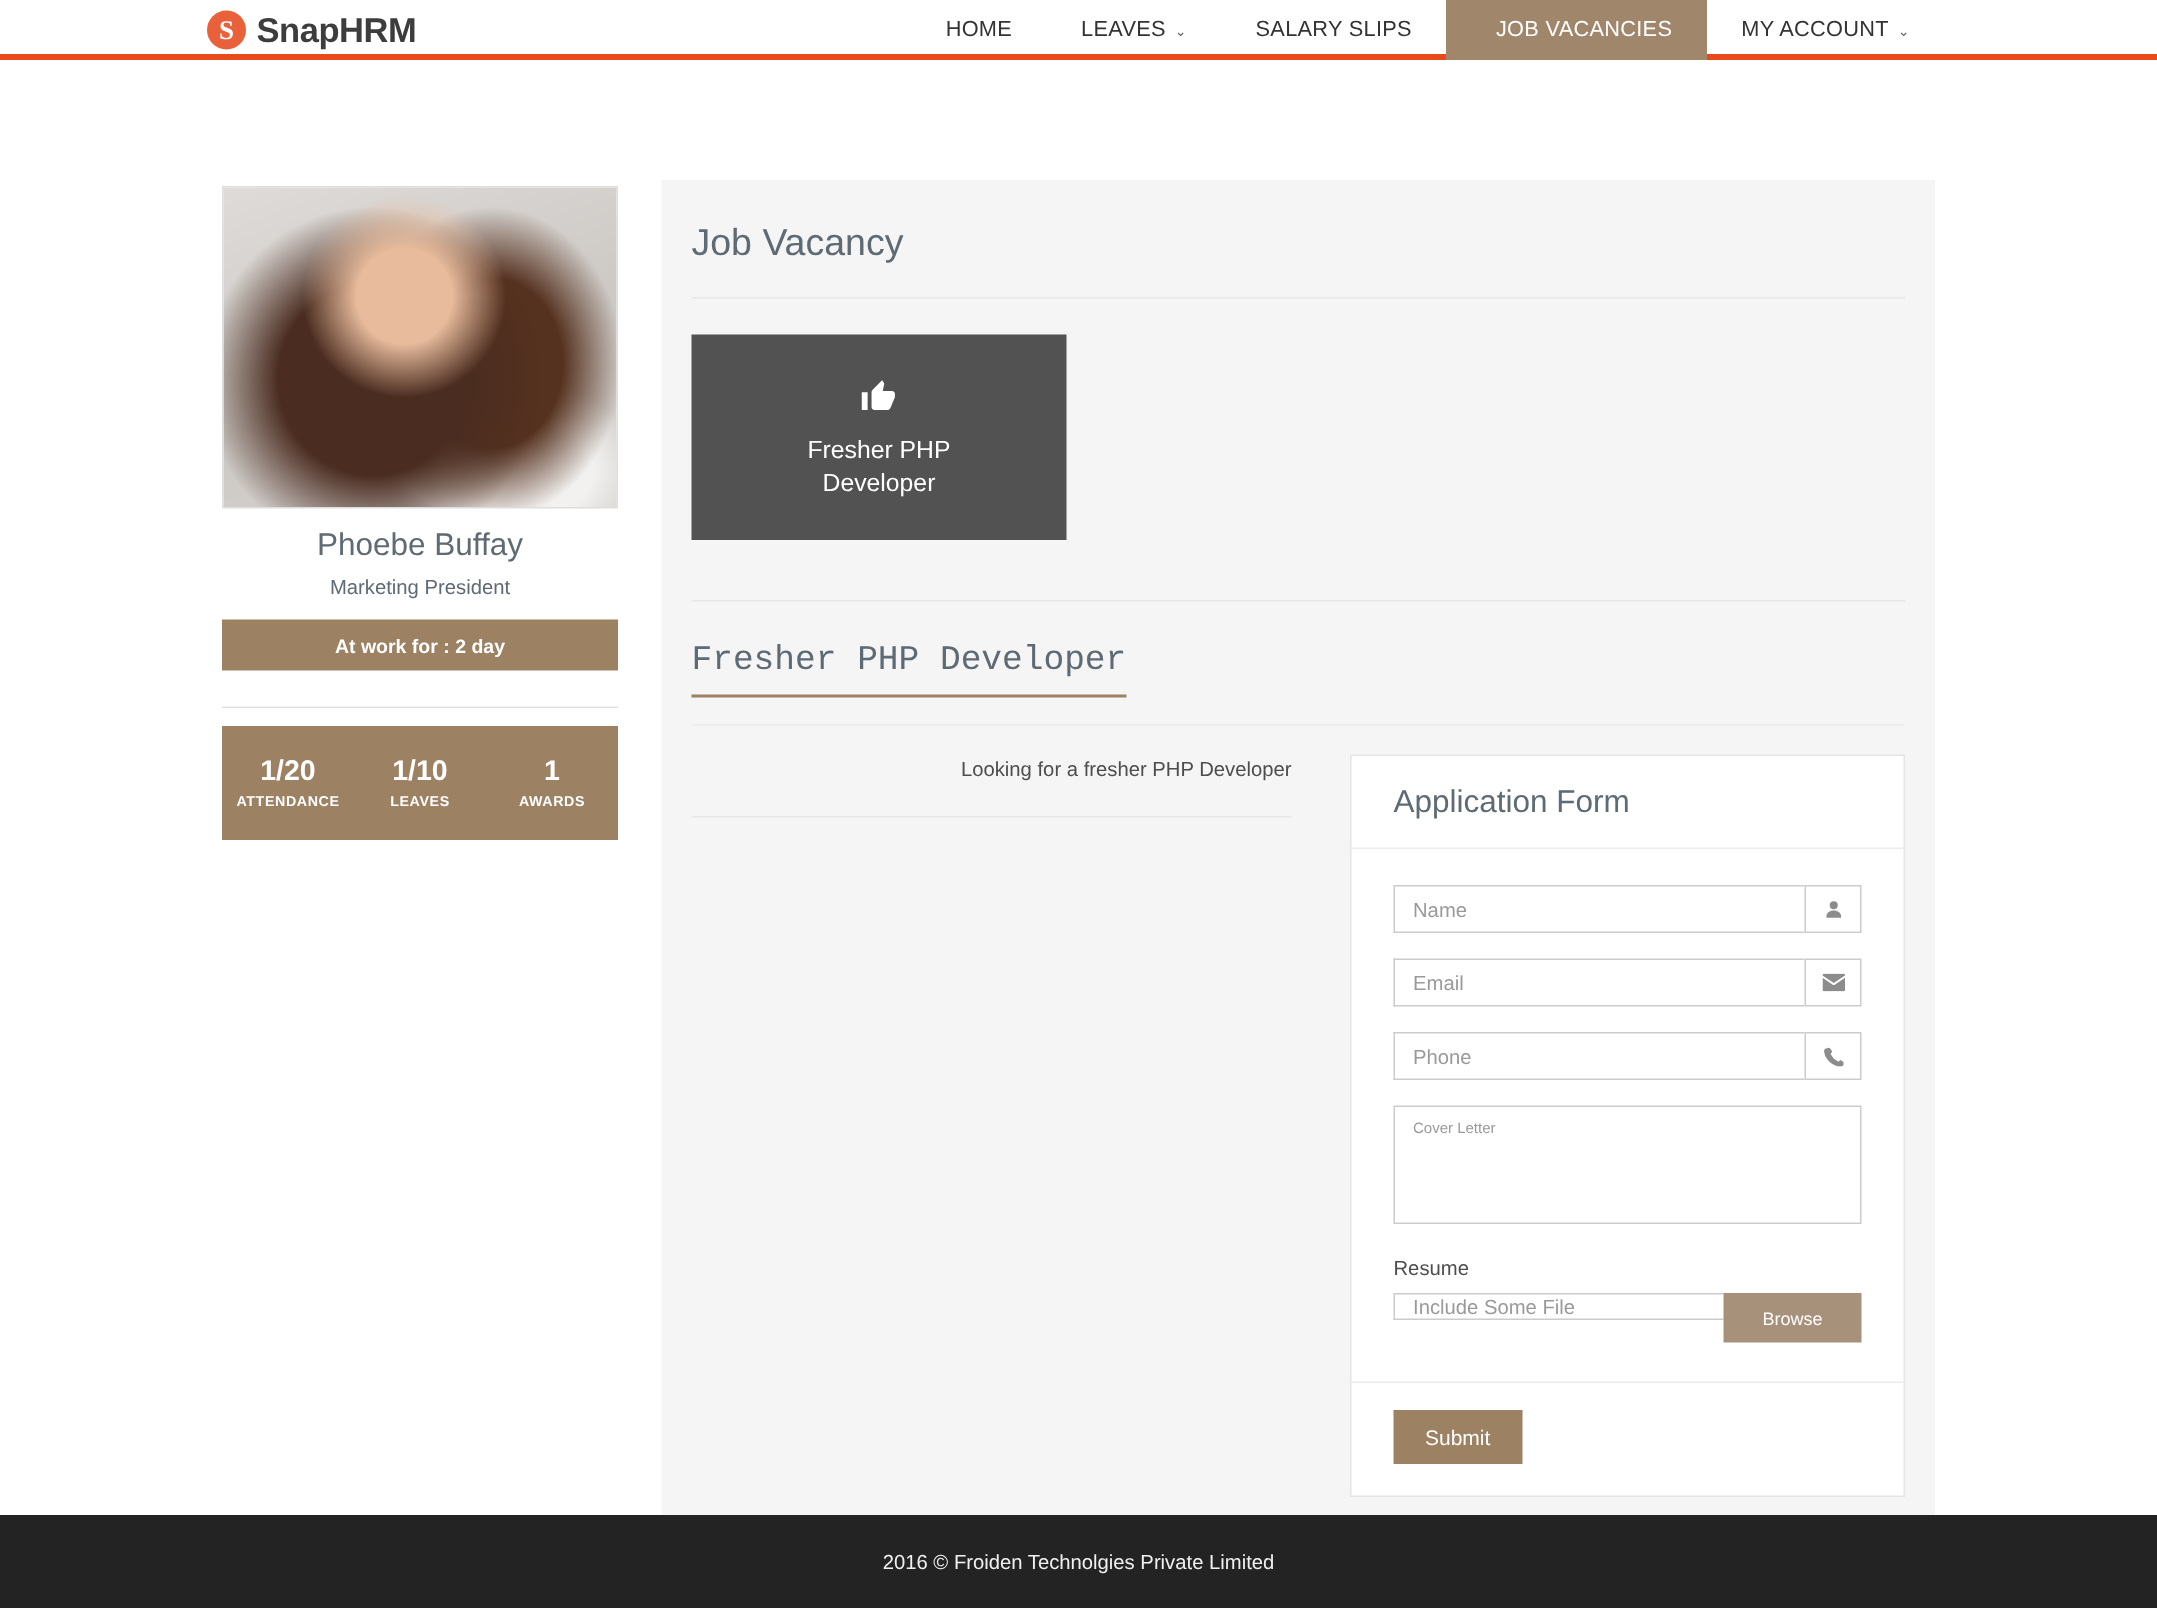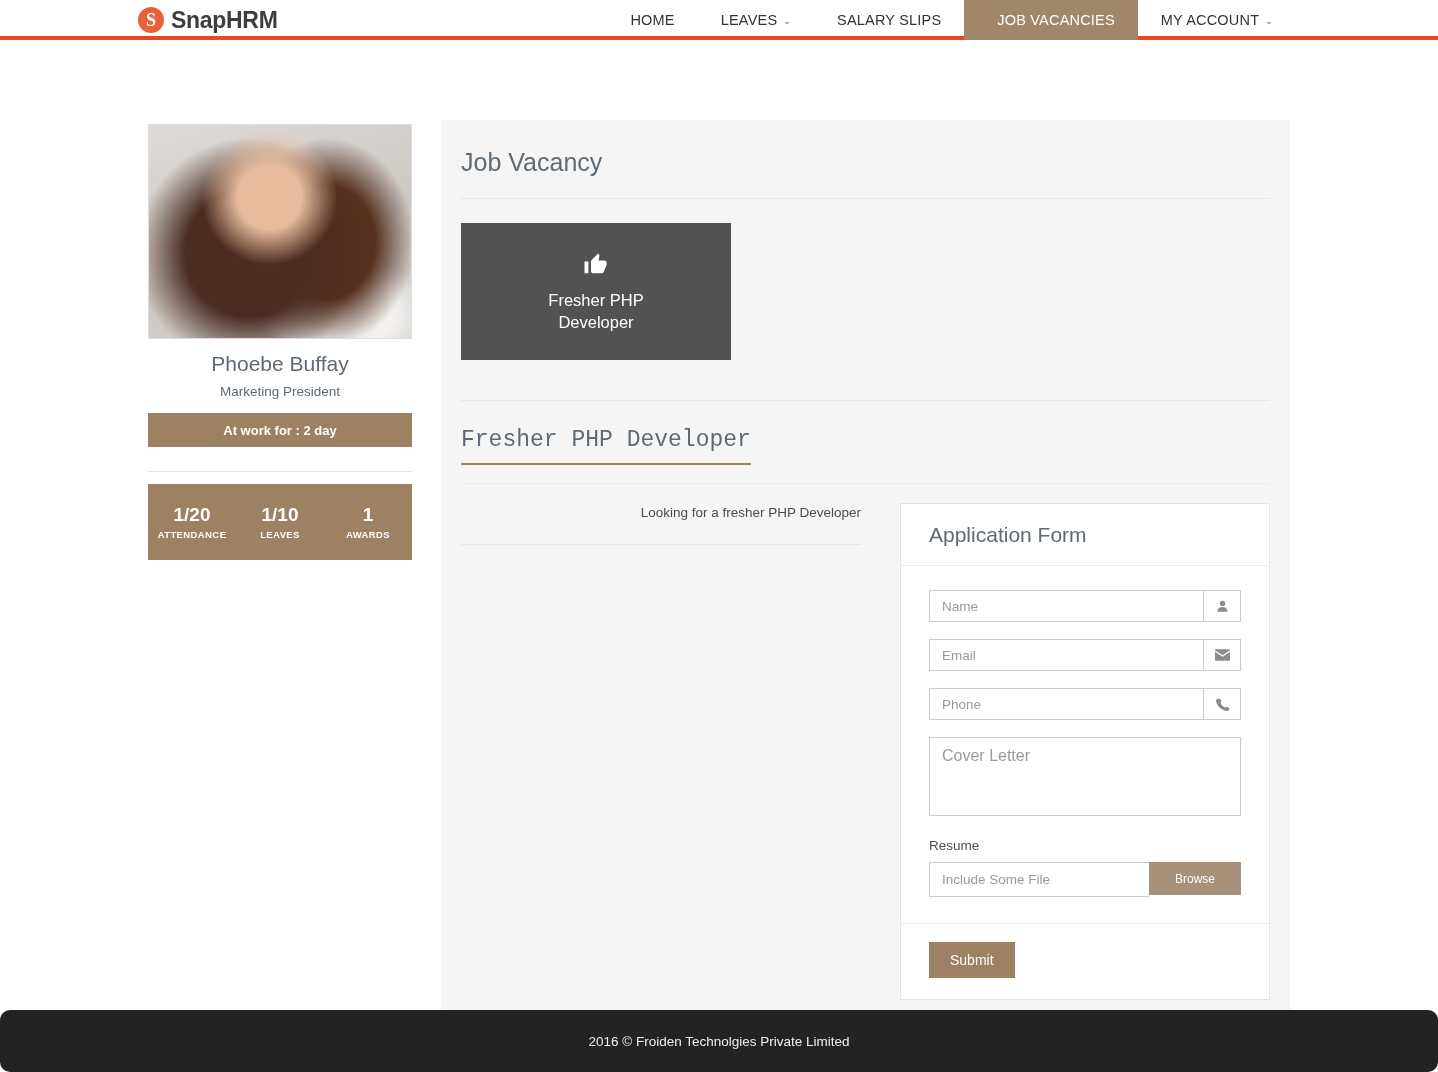--- a/index.html
+++ b/index.html
@@ -121,21 +121,21 @@
     padding:28px 20px 0 20px;
   }
   .panel-title {
     font-size:25px; color:#5e6a74; font-weight:normal;
     margin:0 0 0 0; padding-bottom:21px;
     border-bottom:1px solid #e7e7e7;
   }
 
   .vacancy-grid { margin-top:24px; display:flex; gap:18px; }
   .vacancy-card {
-    width:270px; height:137px;
+    width:250px; height:137px;
     background:#525252;
     color:#ffffff;
     display:flex; flex-direction:column;
     align-items:center; justify-content:center;
     cursor:pointer;
     text-align:center;
   }
   .vacancy-icon { font-size:26px; line-height:1; margin-bottom:10px; }
   .vacancy-label { font-size:16.5px; line-height:1.32; }
 
@@ -196,32 +196,32 @@
     border:1px solid #cccccc;
     background:#ffffff;
     display:flex; align-items:center; justify-content:center;
     color:#8c8c8c;
     font-size:13px;
   }
   .cover-letter {
     width:100%; height:79px;
     border:1px solid #cccccc;
     padding:9px 12px;
-    font-size:16px;
+    font-size:10px;
     color:#4d4d4d;
     font-family:"Liberation Sans", sans-serif;
     resize:none; outline:none;
     display:block;
   }
   .cover-letter::placeholder { color:#9a9a9a; }
 
   .resume-label { font-size:13.5px; color:#4d4d4d; margin:22px 0 9px 0; }
   .file-group { display:flex; }
   .file-group input[type="text"] {
-    flex:1; height:35px;
+    flex:1; height:18px;
     border:1px solid #cccccc; border-right:none;
     padding:0 12px; font-size:13.5px; color:#4d4d4d;
     font-family:"Liberation Sans", sans-serif;
     outline:none; background:#ffffff; min-width:0;
   }
   .file-group input::placeholder { color:#9a9a9a; }
   .browse-btn {
     width:92px; height:33px;
     background:#a8917a; color:#ffffff;
     border:none;
@@ -243,21 +243,20 @@
   }
 
   
   .footer {
     position:absolute; left:0; bottom:0;
     width:100%; height:62px;
     background:#232323;
     display:flex; align-items:center; justify-content:center;
     color:#f0f0f0;
     font-size:13.5px;
-    border-radius:10px;
   }
 </style>
 </head>
 <body>
 
 <div class="header">
   <div class="brand">
     <span class="brand-mark">S</span>
     <span class="brand-text">SnapHRM</span>
   </div>

